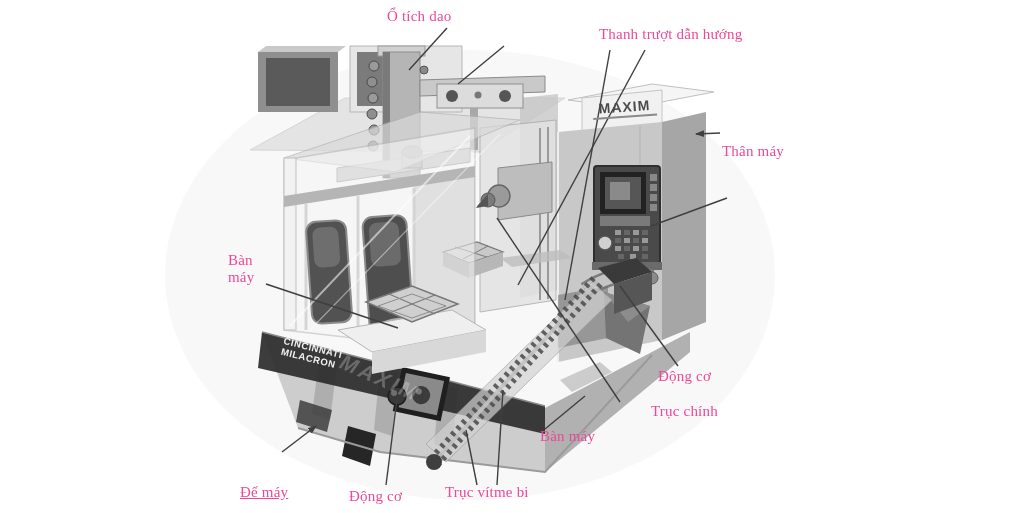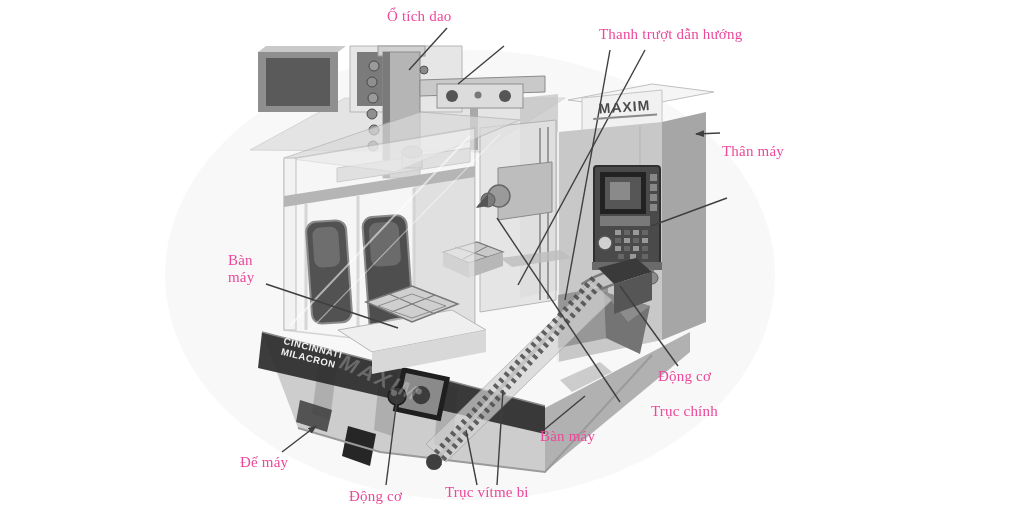--- a/index.html
+++ b/index.html
@@ -232,20 +232,20 @@
   <div class="brand-cap">MAXIM</div>
   <div class="brand-band">CINCINNATI
 MILACRON</div>
   <div class="brand-ghost">MAXIM</div>
 
   <div class="lbl" style="left:387px;top:8px;">Ổ tích dao</div>
   <div class="lbl" style="left:599px;top:26px;">Thanh trượt dẫn hướng</div>
   <div class="lbl" style="left:722px;top:120px;margin-top:23px;">Thân máy</div>
   <div class="lbl" style="left:228px;top:252px;">Bàn
 máy</div>
-  <div class="lbl" style="left:240px;top:454px;">Đế máy</div>
+  <div class="lbl" style="left:240px;top:484px;text-decoration:underline;">Đế máy</div>
   <div class="lbl" style="left:349px;top:488px;">Động cơ</div>
   <div class="lbl" style="left:445px;top:484px;">Trục vítme bi</div>
   <div class="lbl" style="left:540px;top:428px;">Bàn máy</div>
   <div class="lbl" style="left:651px;top:403px;">Trục chính</div>
   <div class="lbl" style="left:658px;top:368px;">Động cơ</div>
 
 </div>
 
 </body></html>

